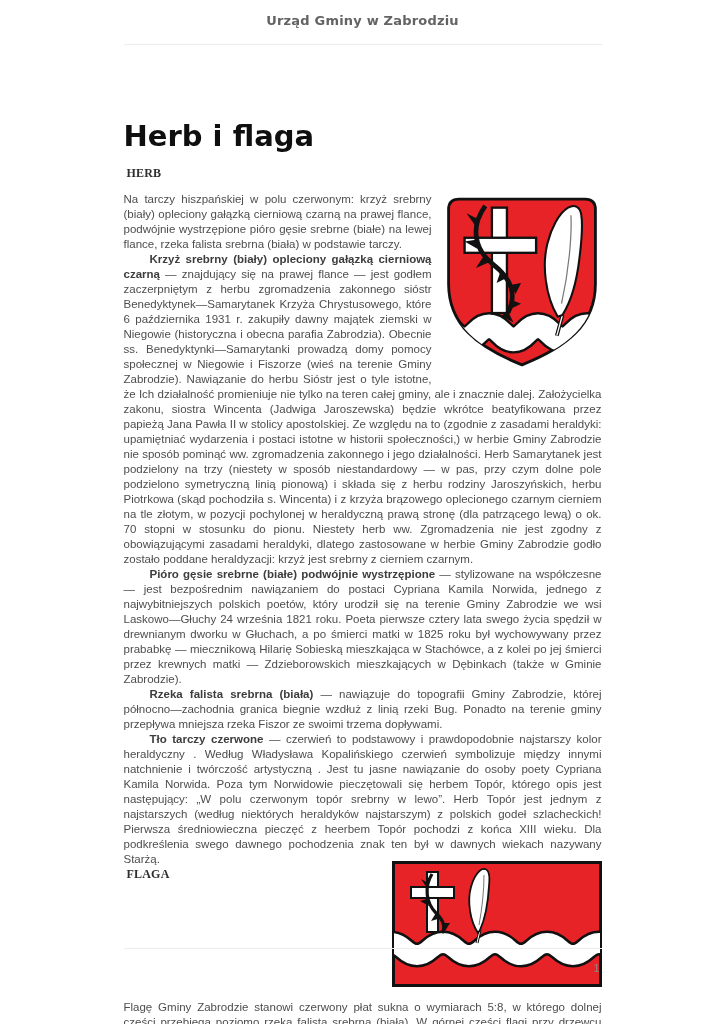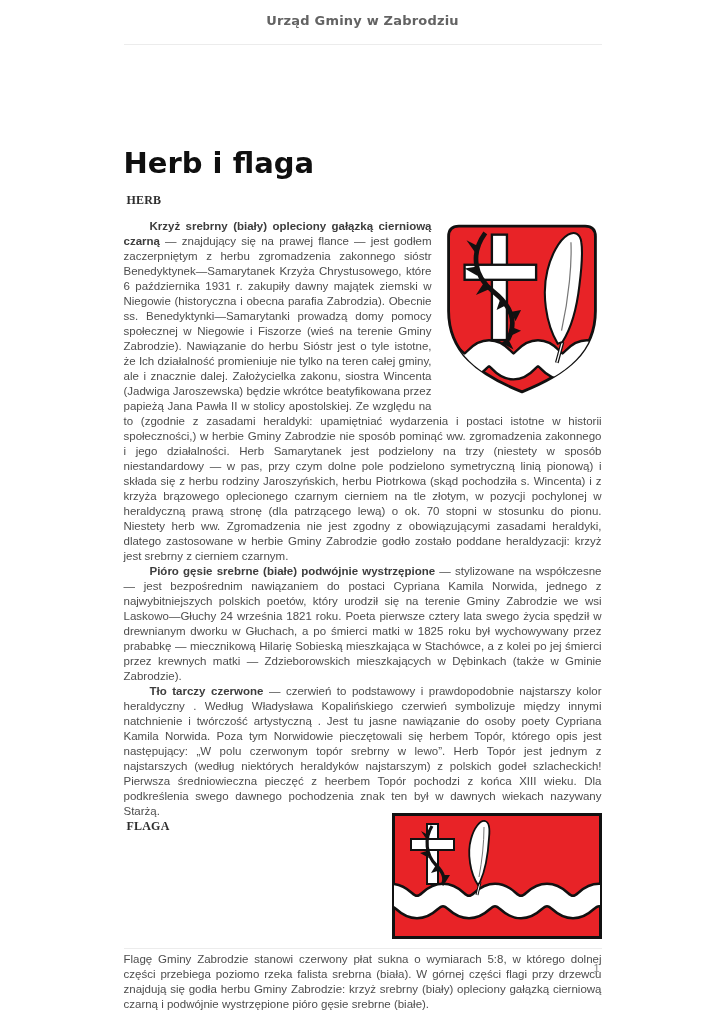--- a/index.html
+++ b/index.html
@@ -16,21 +16,21 @@
     margin:0 auto;background:#fff;overflow:hidden;
   }
   .header{padding-top:13px;text-align:center;}
   .header-title{
     font-family:"DejaVu Sans",sans-serif;
     font-size:13px;font-weight:bold;color:#636363;letter-spacing:.2px;
   }
   .rule{border:none;border-top:1px solid #ececec;margin:16px 68px 0 68px;}
   .content{padding:0 68px;}
   .doc-title{
-    margin-top:101px;
+    margin-top:74px;
     font-family:"DejaVu Sans",sans-serif;
     font-size:29px;font-weight:bold;color:#0f0f0f;line-height:34px;
   }
   .section-heading{
     margin-top:13px;padding-left:3px;
     font-family:Liberation Serif, serif;
     font-size:12px;font-weight:bold;color:#2e2e2e;letter-spacing:.2px;
   }
   .body-text{margin-top:11px;}
   .para{
@@ -101,22 +101,24 @@
           <path d="M70,124 L76,136 L63,129 Z"></path>
         </g>
         <g>
           <path d="M128,128 L122,150" fill="none" stroke="#111111" stroke-width="4"></path>
           <path d="M128,128 L122,150" fill="none" stroke="#ffffff" stroke-width="1.4"></path>
           <path d="M123,130 C110,108 106,76 112,52 C116,36 124,20 134,14 C141,10 147,13 148,22 C150,34 148,52 146,68 C143,94 137,114 128,128 Z" fill="#ffffff" stroke="#111111" stroke-width="2.2"></path>
           <path d="M137,22 C138,44 135,80 127,116" fill="none" stroke="#777777" stroke-width="1.3"></path>
         </g>
       </svg>
 
+      <p class="para"><span>Na tarczy hiszpańskiej w polu czerwonym: krzyż srebrny (biały) opleciony gałązką cierniową czarną na prawej flance, podwójnie wystrzępione pióro gęsie srebrne (białe) na lewej flance, rzeka falista srebrna (biała) w podstawie tarczy.</span></p>
       <p class="para ind"><b>Krzyż srebrny (biały) opleciony gałązką cierniową czarną</b><span> — znajdujący się na prawej flance — jest godłem zaczerpniętym z herbu zgromadzenia zakonnego sióstr Benedyktynek—Samarytanek Krzyża Chrystusowego, które 6 października 1931 r. zakupiły dawny majątek ziemski w Niegowie (historyczna i obecna parafia Zabrodzia). Obecnie ss. Benedyktynki—Samarytanki prowadzą domy pomocy społecznej w Niegowie i Fiszorze (wieś na terenie Gminy Zabrodzie). Nawiązanie do herbu Sióstr jest o tyle istotne, że Ich działalność promieniuje nie tylko na teren całej gminy, ale i znacznie dalej. Założycielka zakonu, siostra Wincenta (Jadwiga Jaroszewska) będzie wkrótce beatyfikowana przez papieżą Jana Pawła II w stolicy apostolskiej. Ze względu na to (zgodnie z zasadami heraldyki: upamiętniać wydarzenia i postaci istotne w historii społeczności,) w herbie Gminy Zabrodzie nie sposób pominąć ww. zgromadzenia zakonnego i jego działalności. Herb Samarytanek jest podzielony na trzy (niestety w sposób niestandardowy — w pas, przy czym dolne pole podzielono symetryczną linią pionową) i składa się z herbu rodziny Jaroszyńskich, herbu Piotrkowa (skąd pochodziła s. Wincenta) i z krzyża brązowego oplecionego czarnym cierniem na tle złotym, w pozycji pochylonej w heraldyczną prawą stronę (dla patrzącego lewą) o ok. 70 stopni w stosunku do pionu. Niestety herb ww. Zgromadzenia nie jest zgodny z obowiązującymi zasadami heraldyki, dlatego zastosowane w herbie Gminy Zabrodzie godło zostało poddane heraldyzacji: krzyż jest srebrny z cierniem czarnym.</span></p>
       <p class="para ind"><b>Pióro gęsie srebrne (białe) podwójnie wystrzępione</b><span> — stylizowane na współczesne — jest bezpośrednim nawiązaniem do postaci Cypriana Kamila Norwida, jednego z najwybitniejszych polskich poetów, który urodził się na terenie Gminy Zabrodzie we wsi Laskowo—Głuchy 24 września 1821 roku. Poeta pierwsze cztery lata swego życia spędził w drewnianym dworku w Głuchach, a po śmierci matki w 1825 roku był wychowywany przez prababkę — miecznikową Hilarię Sobieską mieszkająca w Stachówce, a z kolei po jej śmierci przez krewnych matki — Zdzieborowskich mieszkających w Dębinkach (także w Gminie Zabrodzie).</span></p>
+      <p class="para ind"><b>Rzeka falista srebrna (biała)</b><span> — nawiązuje do topografii Gminy Zabrodzie, której północno—zachodnia granica biegnie wzdłuż z linią rzeki Bug. Ponadto na terenie gminy przepływa mniejsza rzeka Fiszor ze swoimi trzema dopływami.</span></p>
       <p class="para ind"><b> Tło tarczy czerwone</b><span> — czerwień to podstawowy i prawdopodobnie najstarszy kolor heraldyczny . Według Władysława Kopalińskiego czerwień symbolizuje między innymi natchnienie i twórczość artystyczną . Jest tu jasne nawiązanie do osoby poety Cypriana Kamila Norwida. Poza tym Norwidowie pieczętowali się herbem Topór, którego opis jest następujący: „W polu czerwonym topór srebrny w lewo”. Herb Topór jest jednym z najstarszych (według niektórych heraldyków najstarszym) z polskich godeł szlacheckich! Pierwsza średniowieczna pieczęć z heerbem Topór pochodzi z końca XIII wieku. Dla podkreślenia swego dawnego pochodzenia znak ten był w dawnych wiekach nazywany Starżą.</span></p>
     </div>
 
     <div class="flaga-section">
 
       <svg class="flag-figure" viewBox="0 0 210 126" role="img" aria-label="Flaga Gminy Zabrodzie">
         <defs>
           <clipPath id="flagClip">
               <rect x="2" y="2" width="206" height="122"></rect>
             </clipPath>

